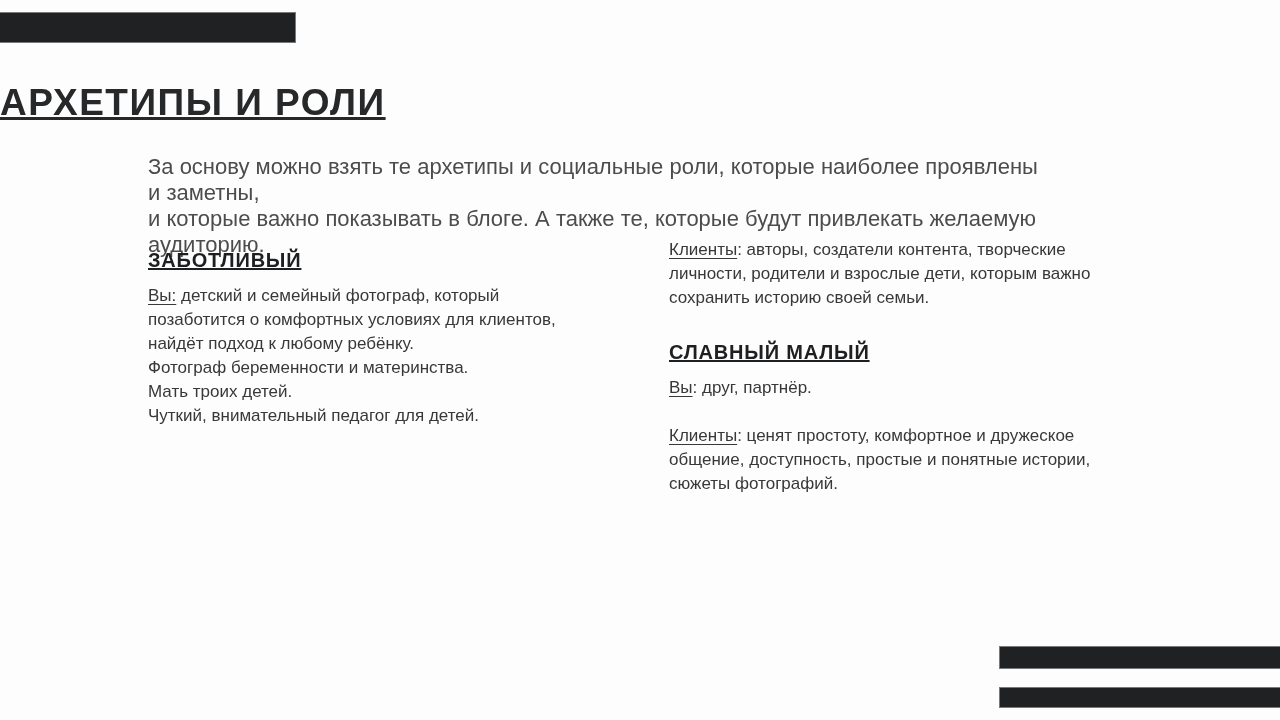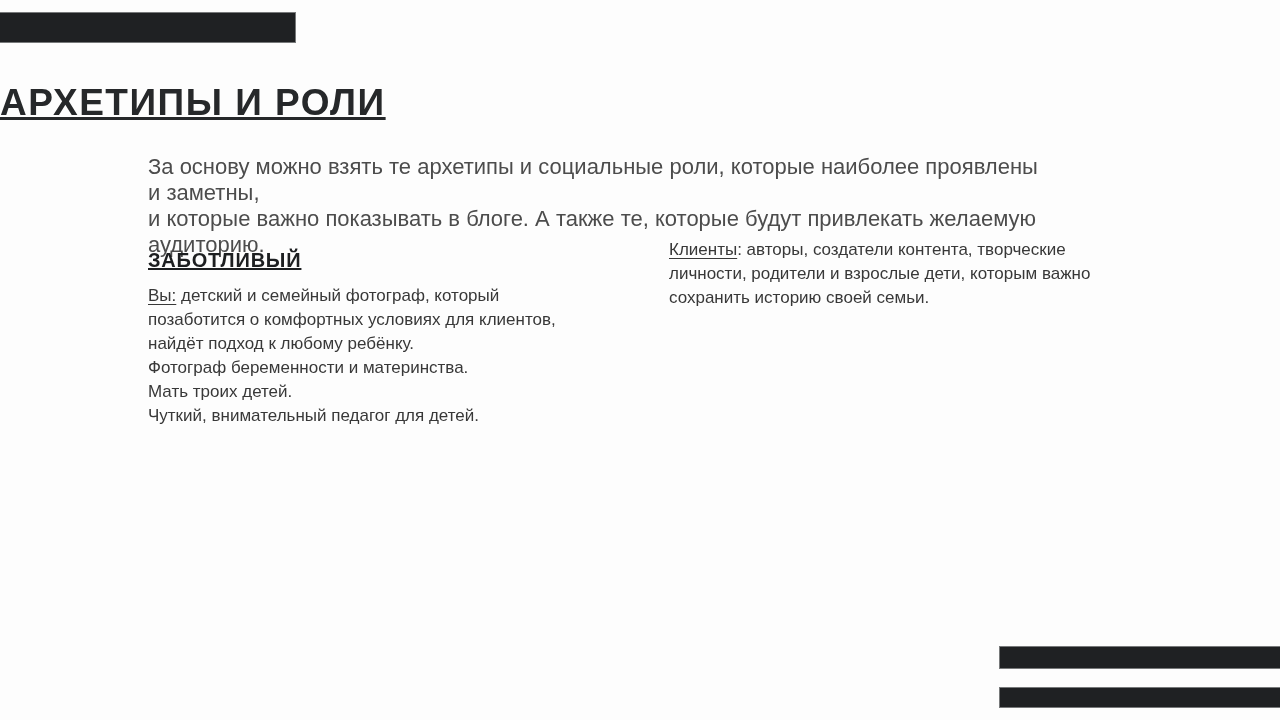--- a/index.html
+++ b/index.html
@@ -124,16 +124,23 @@
 Чуткий, внимательный педагог для детей.</span></p>
   </section>
 </div>
 
 <div class="col col-right">
   <section>
     <p class="body-para"><span class="u">Клиенты</span><span>: авторы, создатели контента, творческие
 личности, родители и взрослые дети, которым важно
 сохранить историю своей семьи.</span></p>
   </section>
+  <section>
+    <h2 class="section-heading spaced">СЛАВНЫЙ МАЛЫЙ</h2>
+    <p class="body-para"><span class="u">Вы</span><span>: друг, партнёр.</span></p>
+    <p class="body-para"><span class="u">Клиенты</span><span>: ценят простоту, комфортное и дружеское
+общение, доступность, простые и понятные истории,
+сюжеты фотографий.</span></p>
+  </section>
 </div>
 
 <div class="redaction-bar bar-bottom-1"></div>
 <div class="redaction-bar bar-bottom-2"></div>
 
 </body></html>

